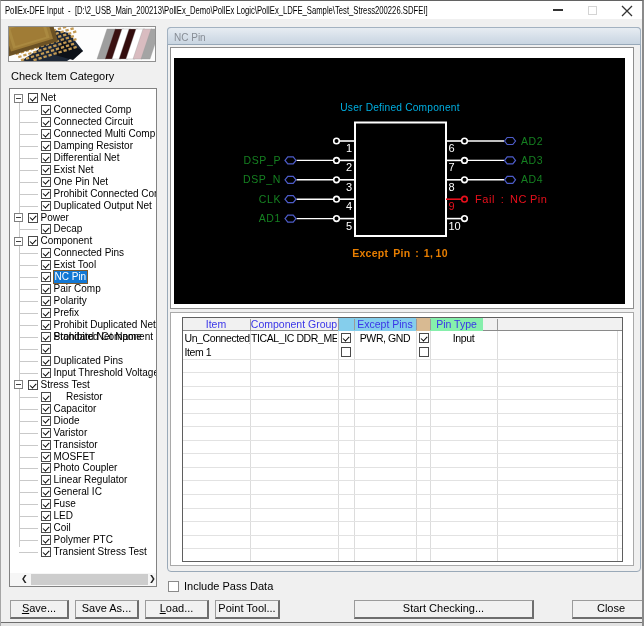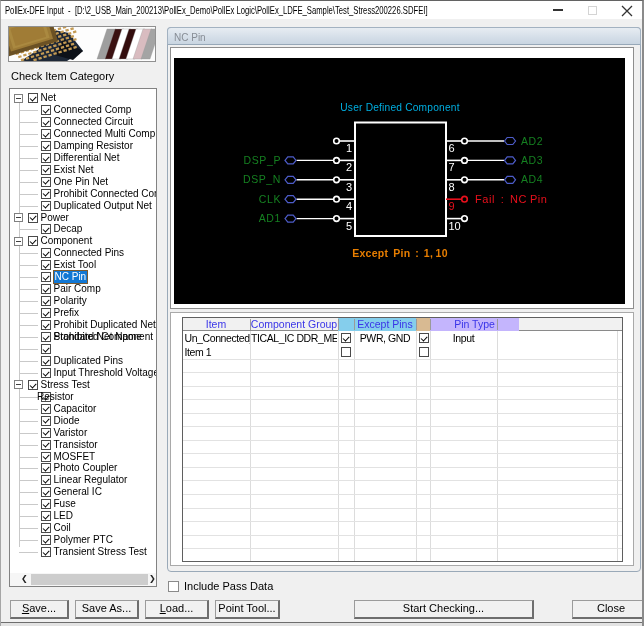--- a/index.html
+++ b/index.html
@@ -227,21 +227,21 @@
 <div class="cb" style="left:30.5px;top:266.9px"></div>
 <div class="tlab" style="left:43.5px;top:265.9px">Duplicated Pins</div>
 <div class="tl" style="left:9px;top:283.8px;width:19px;height:1px"></div>
 <div class="cb" style="left:30.5px;top:278.8px"></div>
 <div class="tlab" style="left:43.5px;top:277.8px">Input Threshold Voltage</div>
 <div class="exp" style="left:4px;top:291.3px"></div>
 <div class="cb" style="left:18px;top:290.8px"></div>
 <div class="tlab" style="left:30.5px;top:289.8px">Stress Test</div>
 <div class="tl" style="left:9px;top:307.8px;width:19px;height:1px"></div>
 <div class="cb" style="left:30.5px;top:302.8px"></div>
-<div class="tlab" style="left:27px;top:301.8px">Resistor</div>
+<div class="tlab" style="left:56px;top:301.8px">Resistor</div>
 <div class="tl" style="left:9px;top:319.7px;width:19px;height:1px"></div>
 <div class="cb" style="left:30.5px;top:314.7px"></div>
 <div class="tlab" style="left:43.5px;top:313.7px">Capacitor</div>
 <div class="tl" style="left:9px;top:331.6px;width:19px;height:1px"></div>
 <div class="cb" style="left:30.5px;top:326.6px"></div>
 <div class="tlab" style="left:43.5px;top:325.6px">Diode</div>
 <div class="tl" style="left:9px;top:343.6px;width:19px;height:1px"></div>
 <div class="cb" style="left:30.5px;top:338.6px"></div>
 <div class="tlab" style="left:43.5px;top:337.6px">Varistor</div>
 <div class="tl" style="left:9px;top:355.5px;width:19px;height:1px"></div>
@@ -344,21 +344,21 @@
 <text x="399" y="256" fill="#e87e00" font-size="10.5" font-weight="bold" text-anchor="middle" letter-spacing="0.3">Except  Pin  :  1, 10</text>
 </svg>
 </div>
 <div id="table">
 <div id="thead">
 <div class="th" style="left:0;width:67px">Item</div>
 <div class="th" style="left:68px;width:87px">Component Group</div>
 <div class="abs" style="left:155.5px;top:0;width:16px;height:13.5px;background:#85ceec"></div>
 <div class="th" style="left:171.5px;width:62px;background:#85ceec">Except Pins</div>
 <div class="abs" style="left:233.5px;top:0;width:14px;height:13.5px;background:#d8ba92"></div>
-<div class="th" style="left:247.5px;width:89px;background:#c4b5fd">Pin Type</div>
+<div class="th" style="left:247.5px;width:53px;background:#86efac">Pin Type</div>
 <div class="thsep" style="left:67.5px"></div>
 <div class="thsep" style="left:155.5px"></div>
 <div class="thsep" style="left:171.5px"></div>
 <div class="thsep" style="left:233.5px"></div>
 <div class="thsep" style="left:247.5px"></div>
 <div class="thsep" style="left:314.5px"></div>
 </div>
 <div class="gv" style="left:67.5px"></div>
 <div class="gv" style="left:155.5px"></div>
 <div class="gv" style="left:171.5px"></div>

